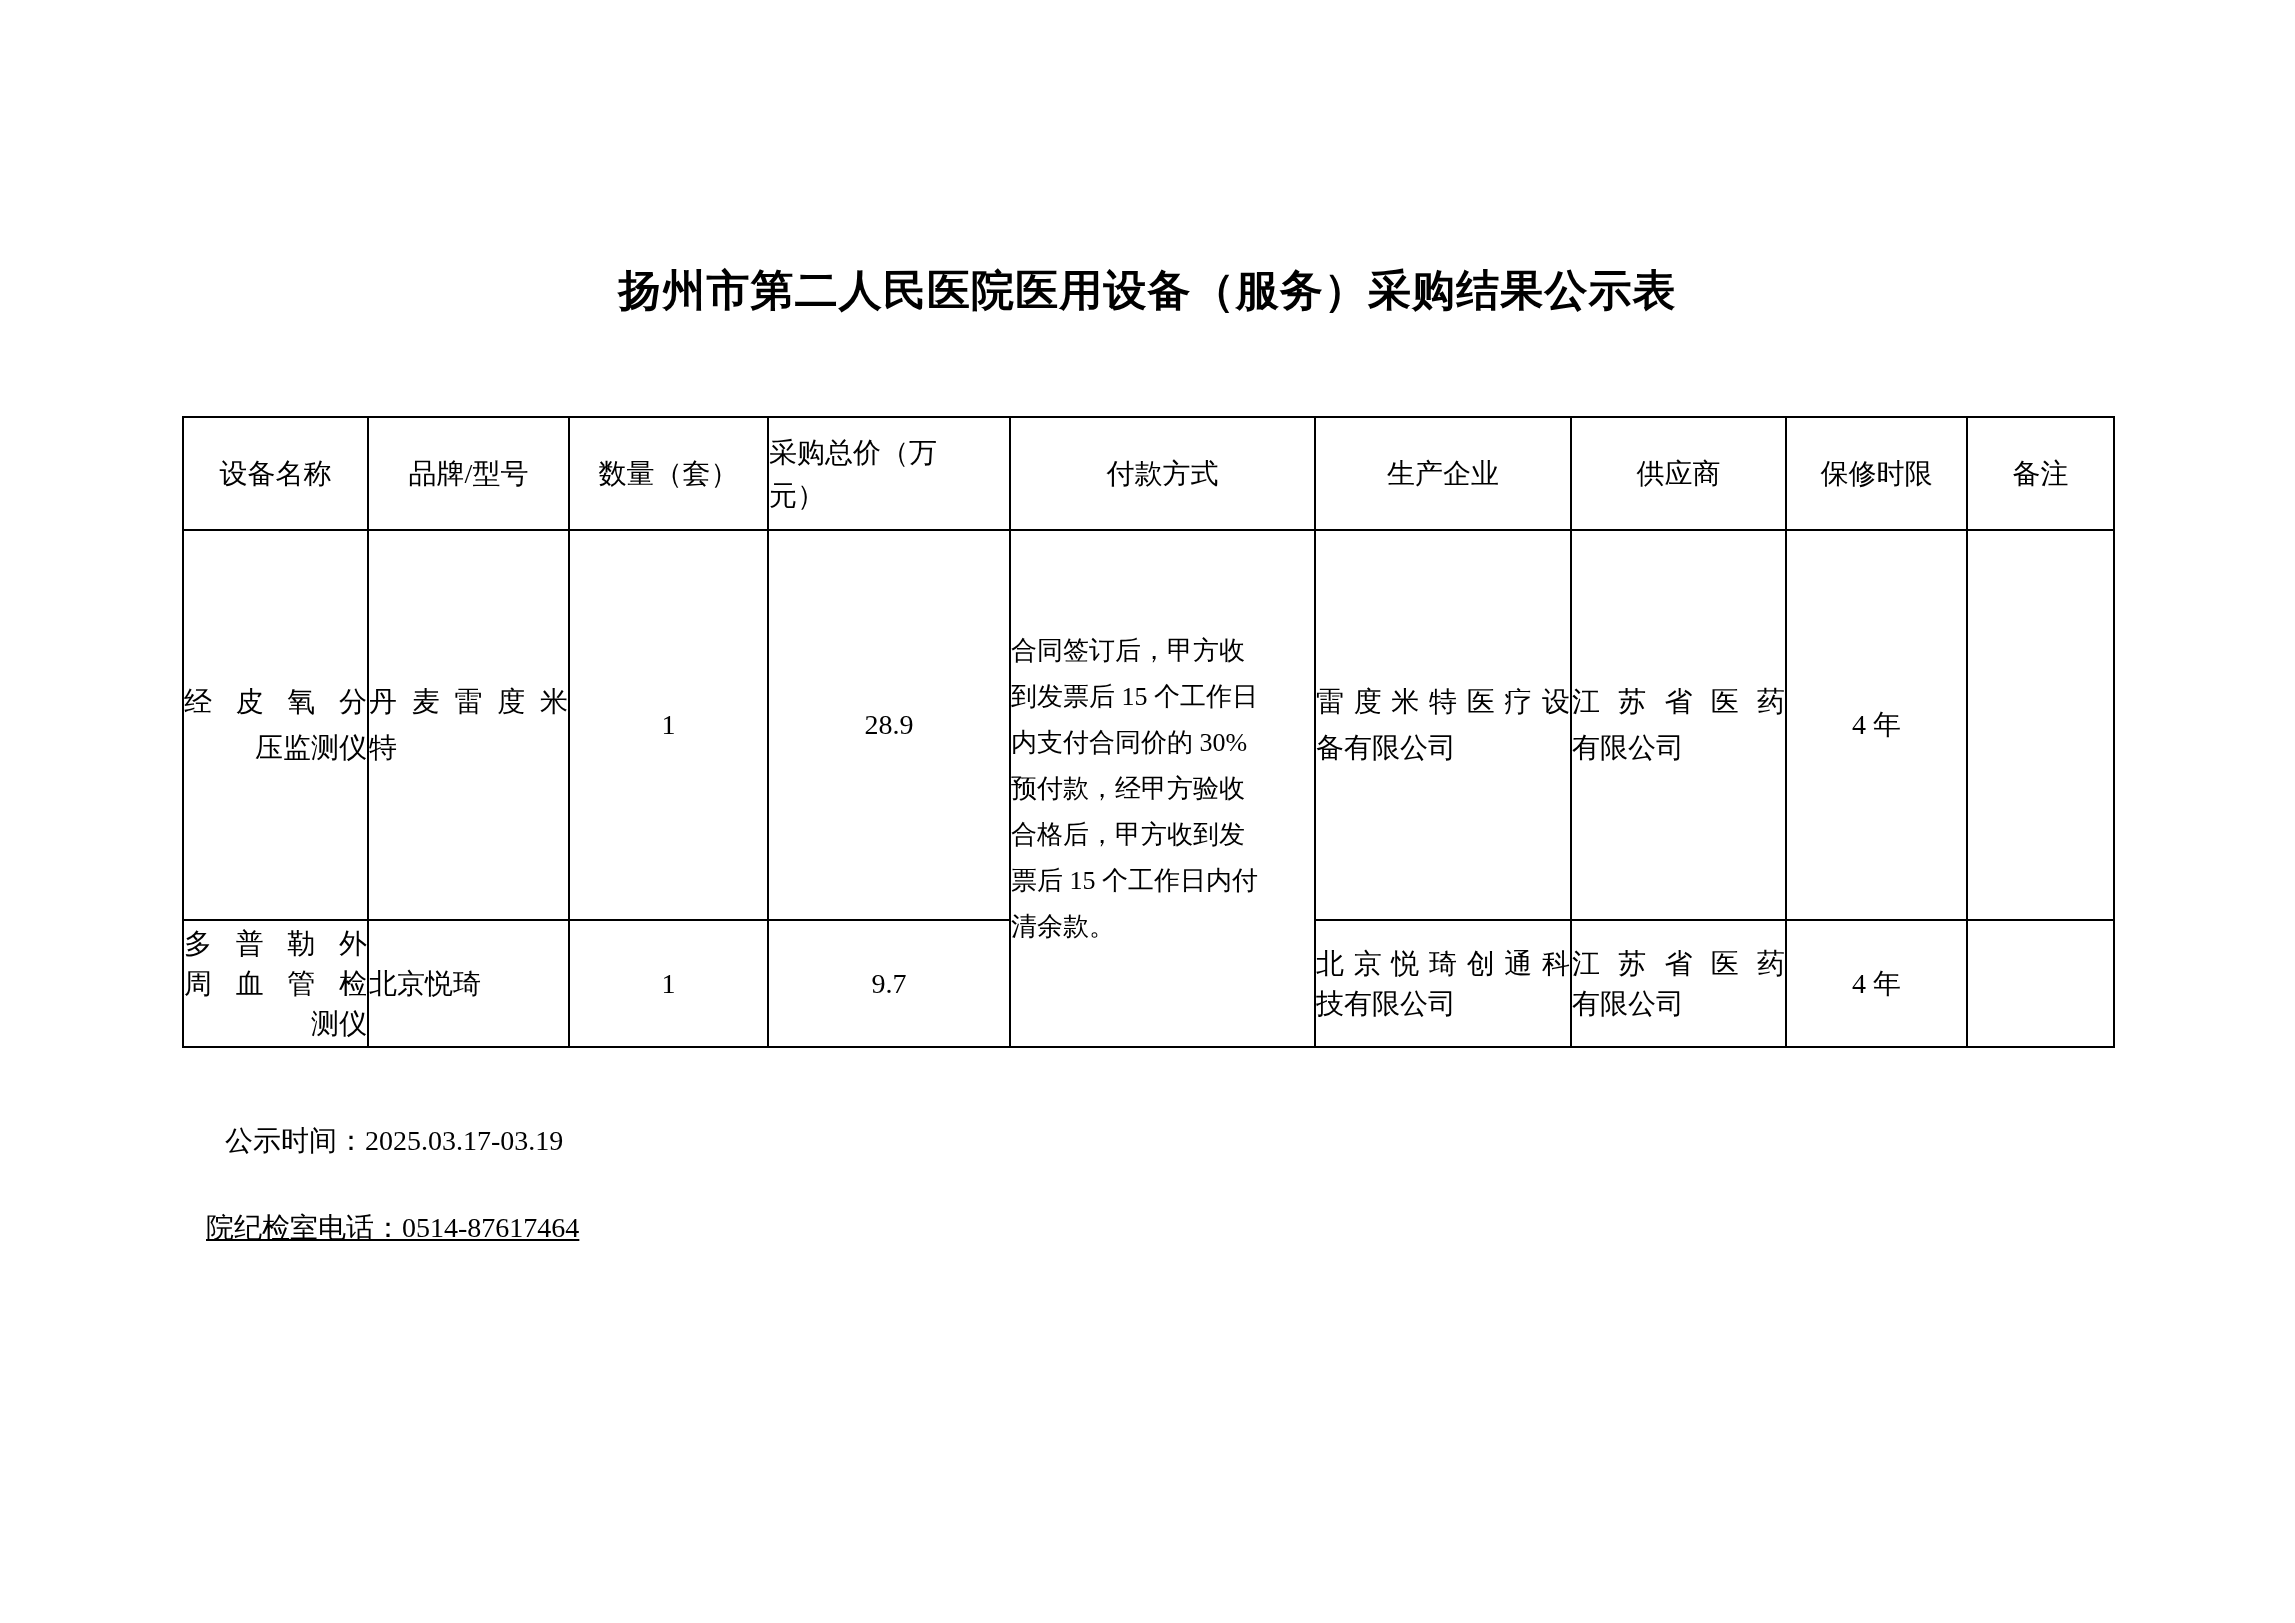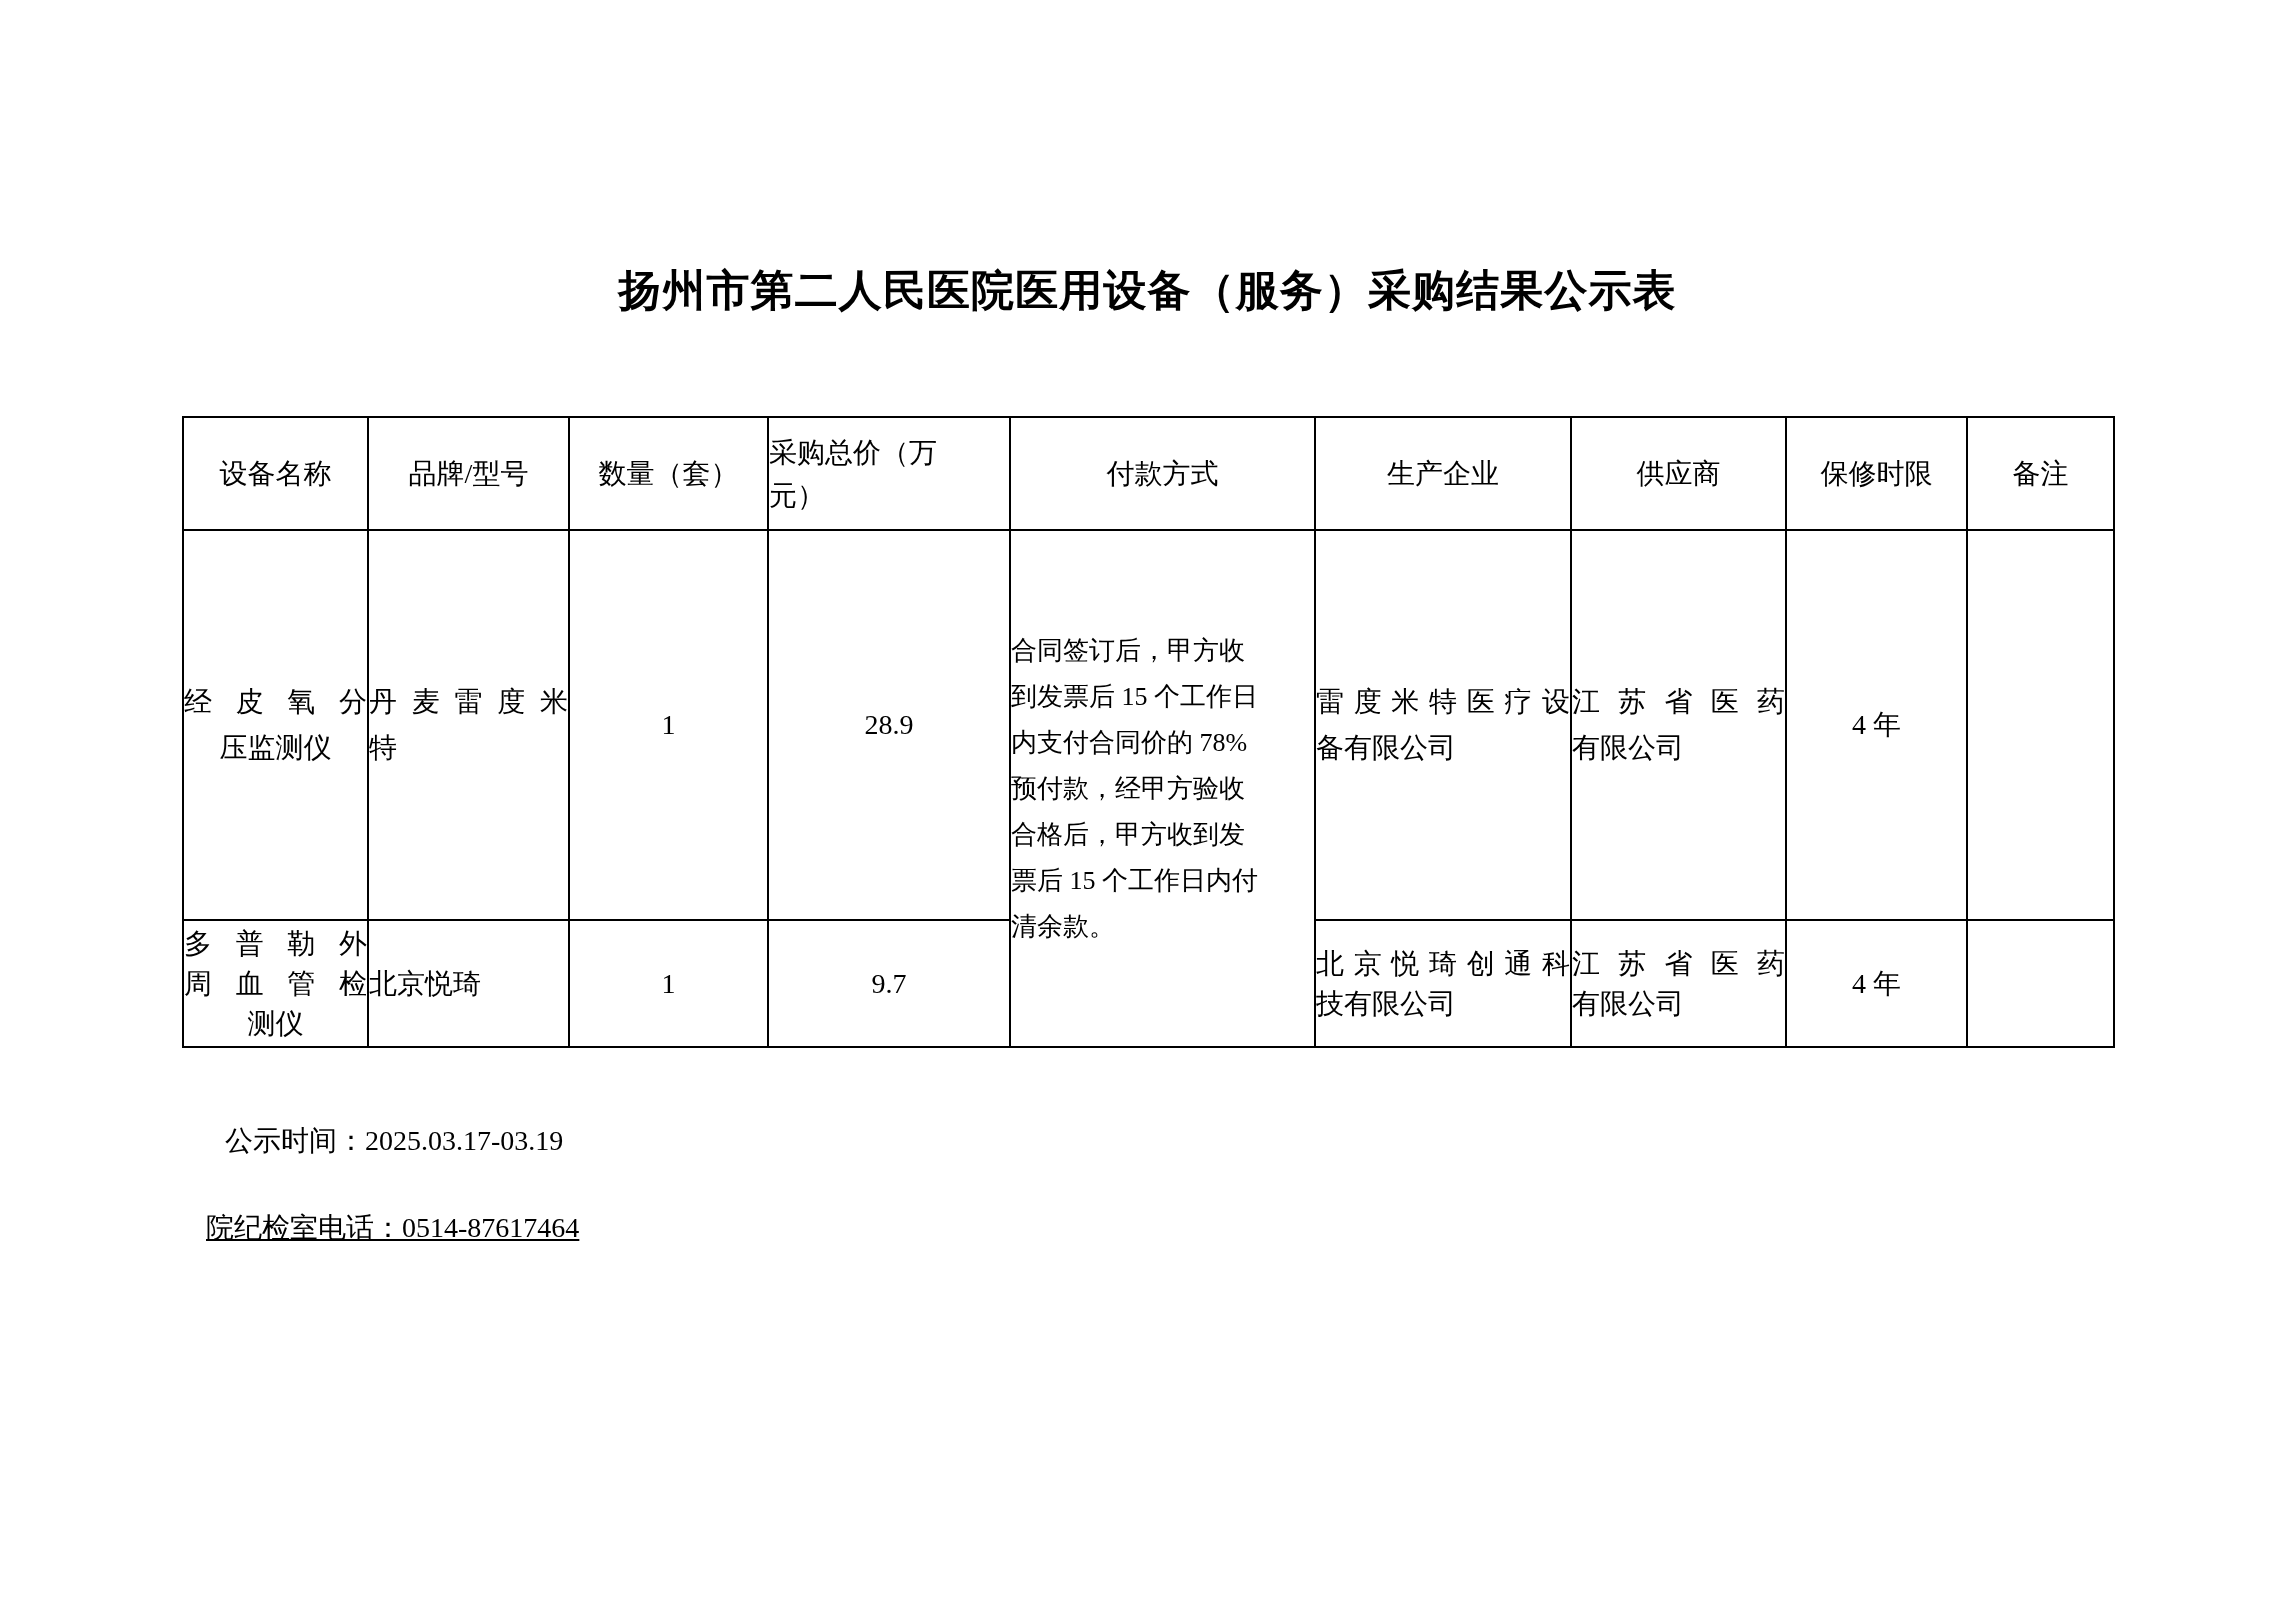--- a/index.html
+++ b/index.html
@@ -48,21 +48,21 @@
   tr.header-row { height: 113px; }
   tr.data-row-1 { height: 390px; }
   tr.data-row-2 { height: 127px; }
   tr.header-row th { line-height: 43px; }
   tr.data-row-1 td .ln { line-height: 46px; }
   tr.data-row-2 td .ln { line-height: 40px; }
   .ln { display: block; }
   
   .ln.jl { text-align: justify; text-align-last: justify; }
   .ln.cl { text-align: left; }
-  .ln.lf { text-align: center; }
+  .ln.lf { text-align: right; }
   td.c-device   { padding: 0 18.5px; }
   td.c-brand    { padding: 0 22px; font-family: Liberation Serif, serif; }
   td.c-manu     { padding: 0 8.7px; }
   td.c-supp     { padding: 0 16.4px; }
   td.c-payment {
     vertical-align: top;
     text-align: left;
     padding: 13px 6.5px 0 16.4px;
     margin-top: 19px;
   }
@@ -122,21 +122,21 @@
       </td>
       <td class="c-brand">
         <span class="ln jl">丹麦雷度米</span>
         <span class="ln cl">特</span>
       </td>
       <td>1</td>
       <td>28.9</td>
       <td class="c-payment" rowspan="2">
         <span class="ln">合同签订后，甲方收</span>
         <span class="ln">到发票后 15 个工作日</span>
-        <span class="ln">内支付合同价的 78%</span>
+        <span class="ln">内支付合同价的 30%</span>
         <span class="ln">预付款，经甲方验收</span>
         <span class="ln">合格后，甲方收到发</span>
         <span class="ln">票后 15 个工作日内付</span>
         <span class="ln">清余款。</span>
       </td>
       <td class="c-manu">
         <span class="ln jl">雷度米特医疗设</span>
         <span class="ln cl">备有限公司</span>
       </td>
       <td class="c-supp">

